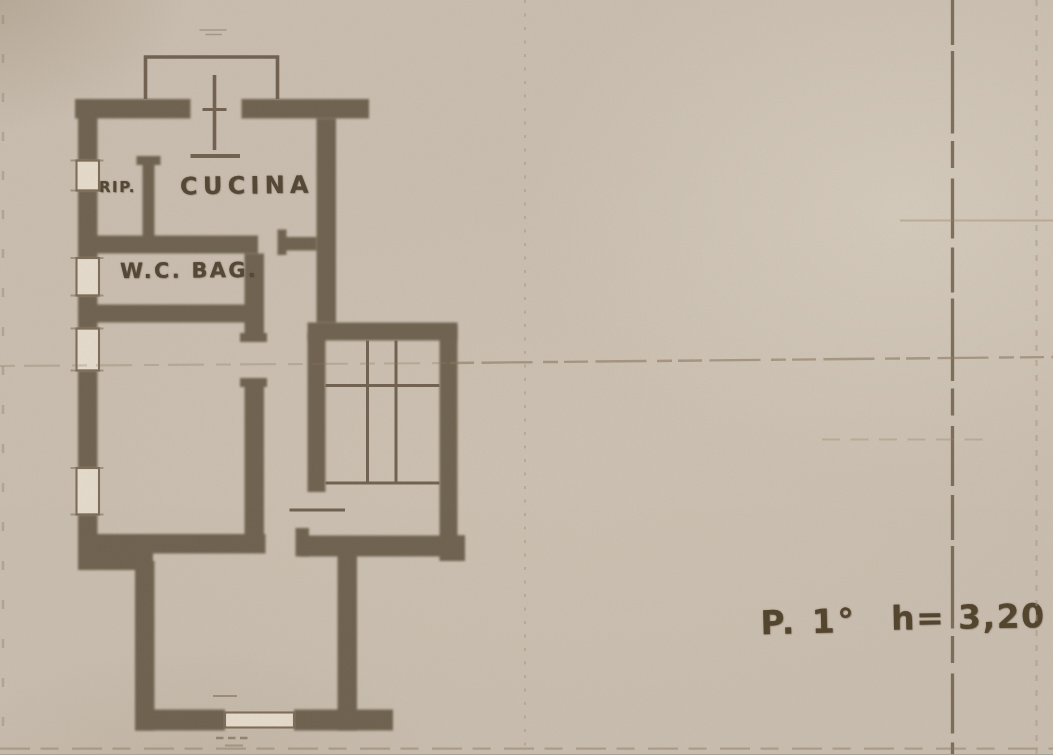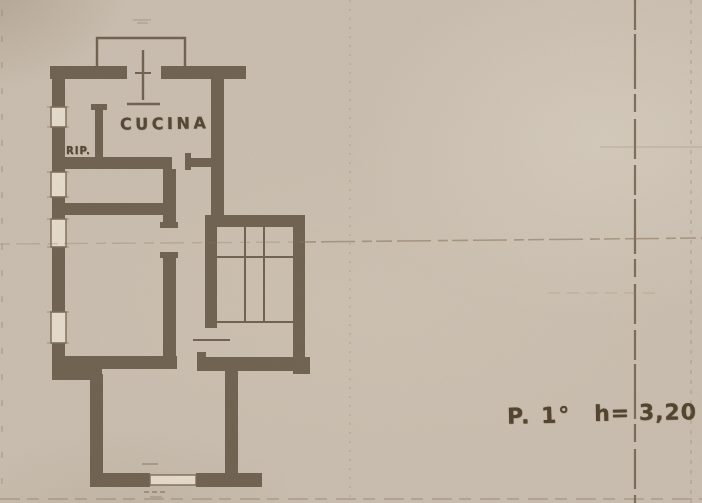--- a/index.html
+++ b/index.html
@@ -16,21 +16,21 @@
     font-family:"DejaVu Sans", sans-serif;
   }
   svg{position:absolute;left:0;top:0;}
   .label{
     position:absolute;
     color:#564836;
     font-weight:bold;
     white-space:nowrap;
     text-shadow:0 0 1px rgba(86,72,54,.55), 0.5px 0.5px 0.5px rgba(86,72,54,.35);
   }
-  #lbl-rip    {left:66px; top:120px; font-size:10px; letter-spacing:1px;margin-top:25px;}
+  #lbl-rip    {left:66px; top:120px; font-size:10px; letter-spacing:1px;}
   #lbl-cucina {left:120px;top:114px; font-size:16px; letter-spacing:3.5px; transform:rotate(-.8deg);}
   #lbl-wc     {left:80px; top:173px; font-size:14px; letter-spacing:1.5px; transform:rotate(-.5deg);}
   #lbl-floor  {left:507px;top:403px; font-size:22px; letter-spacing:2px; color:#54452f; transform:rotate(-1.5deg);}
   #lbl-height {left:594px;top:400px; font-size:22px; letter-spacing:1px; color:#54452f; transform:rotate(-1deg);}
   .overlay{pointer-events:none;}
 </style>
 </head>
 <body>
 
 <div id="page">
@@ -133,20 +133,21 @@
       <path d="M142,464 h16" stroke-width="1.4" opacity="0.5"></path>
       <path d="M144,492 h24" stroke-width="1.6" stroke-dasharray="5 3" opacity="0.6"></path>
       <path d="M150,497 h12" stroke-width="1.2" opacity="0.4"></path>
     </g>
 
     <rect width="702" height="503" filter="url(#grain)" opacity="0.16"></rect>
   </svg>
 
   <div class="label" id="lbl-rip">RIP.</div>
   <div class="label" id="lbl-cucina">CUCINA</div>
+  <div class="label" id="lbl-wc">W.C. BAG.</div>
   <div class="label" id="lbl-floor">P. 1°</div>
   <div class="label" id="lbl-height">h= 3,20</div>
 
   <svg class="overlay" width="702" height="503" viewBox="0 0 702 503">
     <g fill="none">
       <path d="M635,0 V503" stroke="#63523f" stroke-width="2.2" opacity="0.75" stroke-dasharray="30 4 55 5 18 7 40 6"></path>
       <path d="M350,0 V503" stroke="#a5947d" stroke-width="1.3" opacity="0.5" stroke-dasharray="2 7"></path>
       <path d="M691,0 V503" stroke="#a5947d" stroke-width="1.5" opacity="0.5" stroke-dasharray="4 6"></path>
       <path d="M0,244 L300,242" stroke="#8a7860" stroke-width="1.4" opacity="0.3" stroke-dasharray="10 6 24 8"></path>
       <path d="M300,242 L702,238" stroke="#8a7860" stroke-width="1.6" opacity="0.6" stroke-dasharray="16 5 34 7 10 4"></path>

